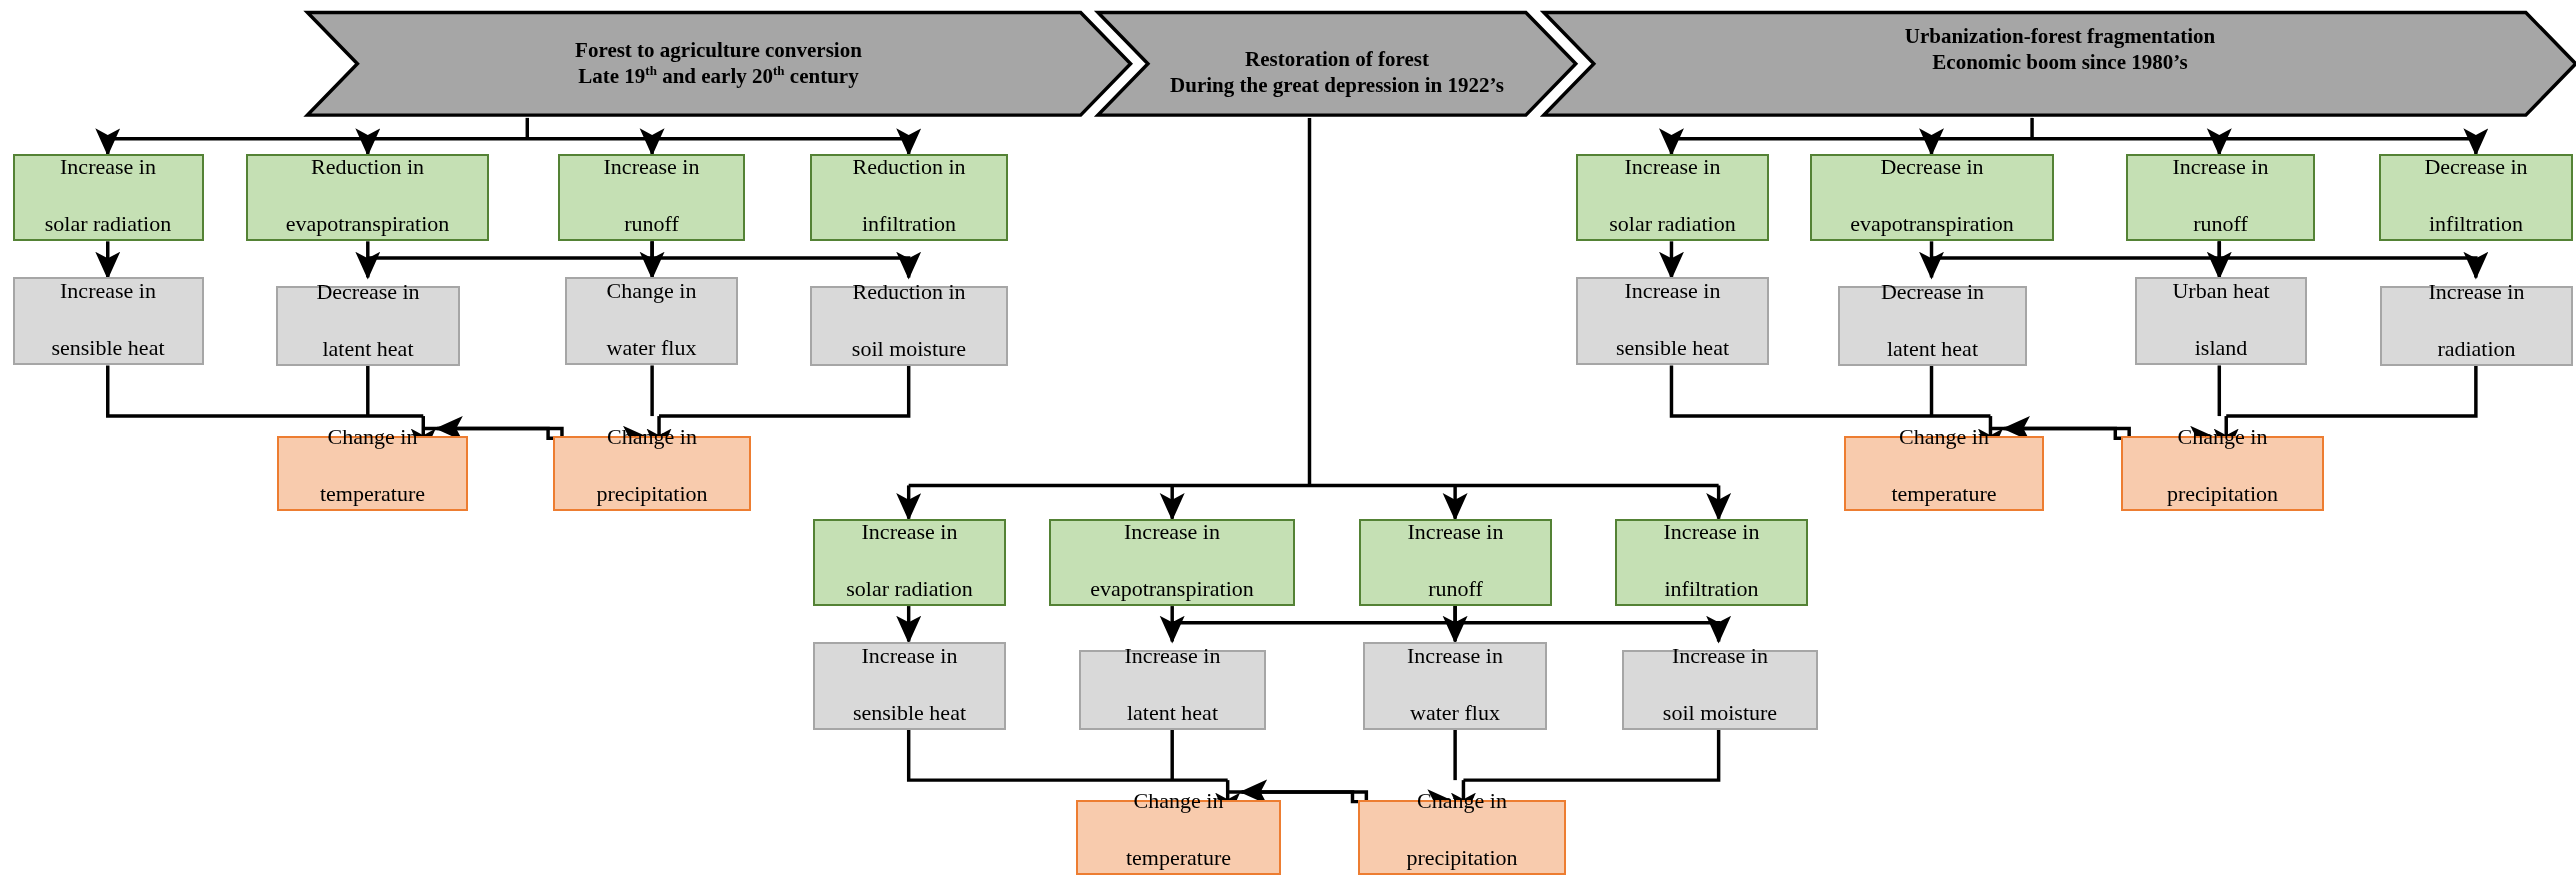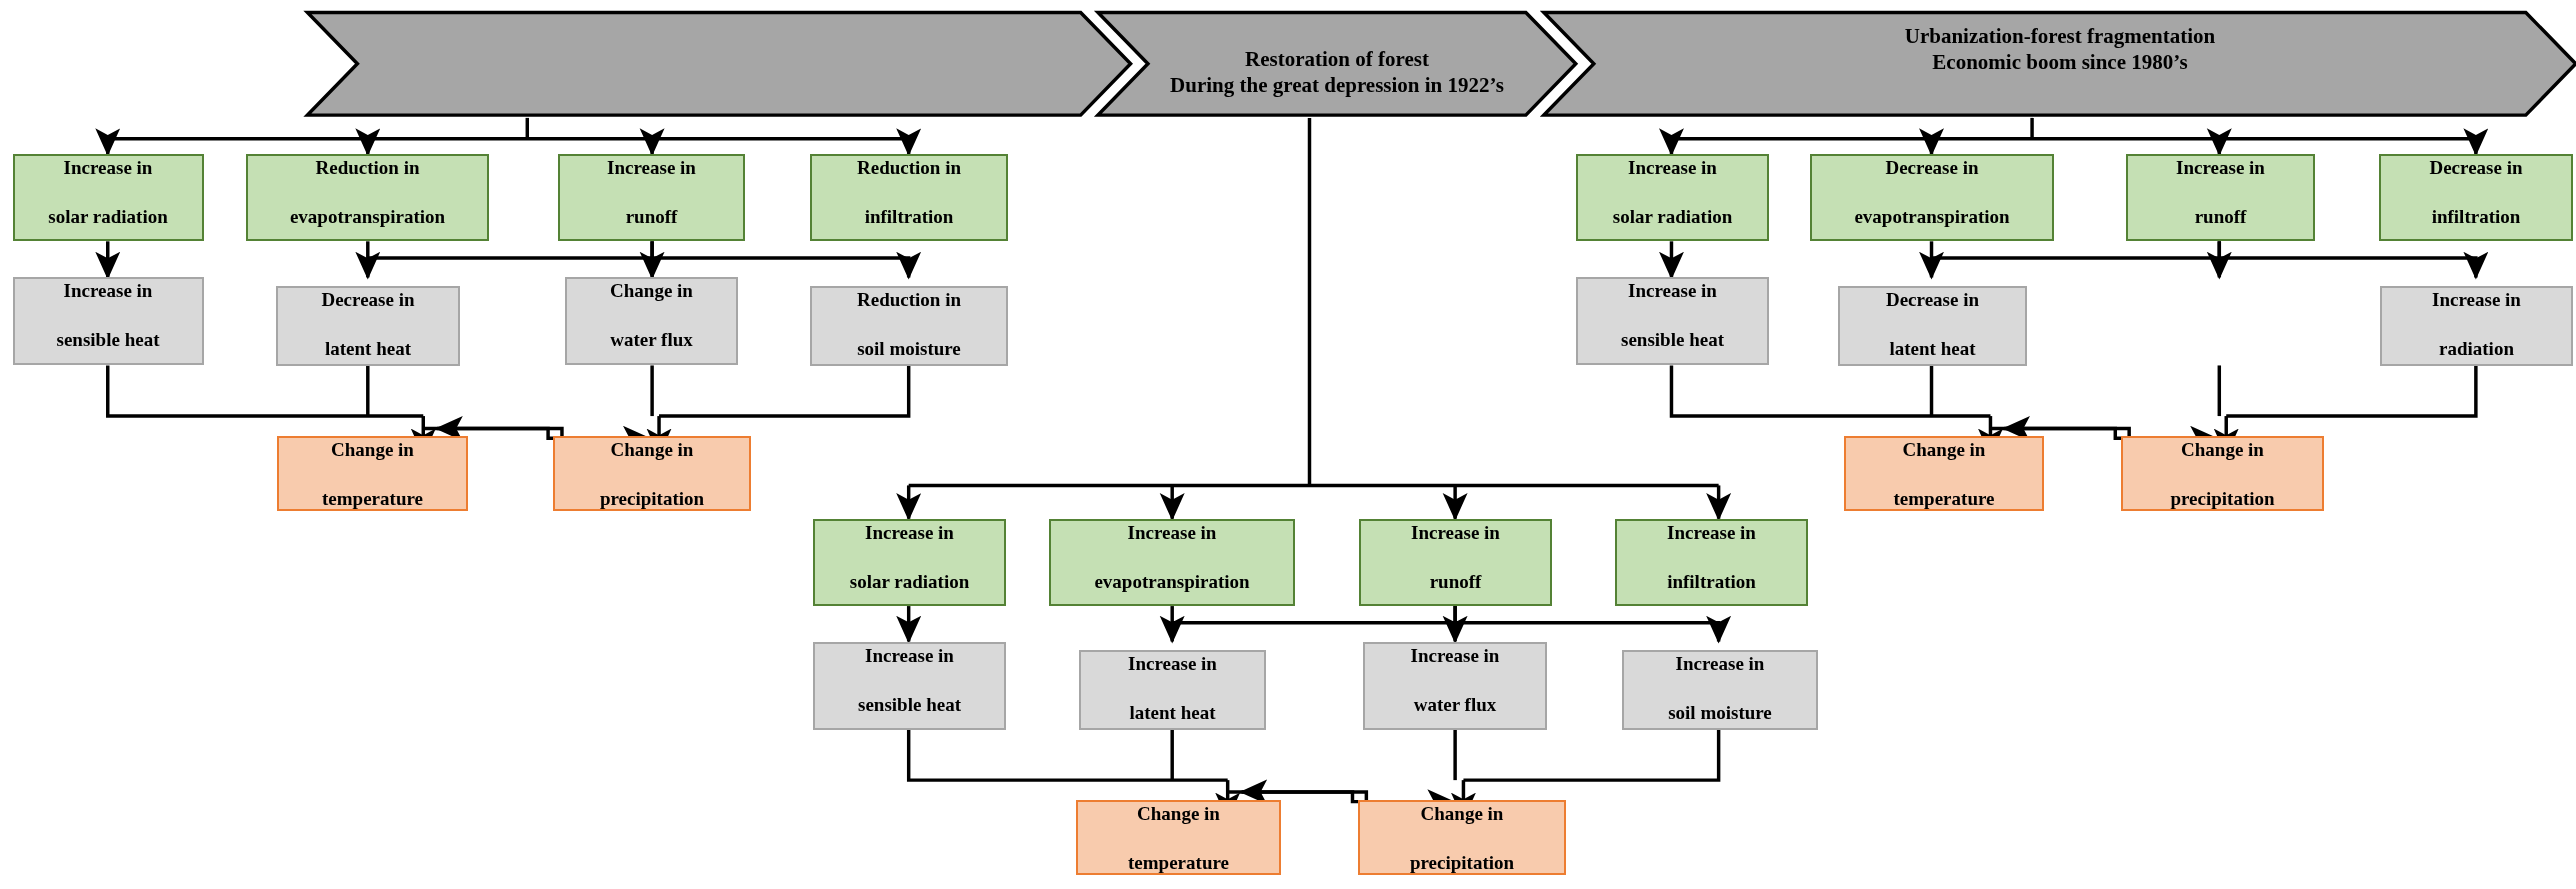--- a/index.html
+++ b/index.html
@@ -4,22 +4,22 @@
 <style>
   html,body{margin:0;padding:0;background:#ffffff;}
   body{width:2576px;height:889px;position:relative;overflow:hidden;
        font-family:"Liberation Serif","DejaVu Serif",serif;}
   #stage{position:absolute;left:0;top:0;width:2576px;height:889px;}
   svg.links{position:absolute;left:0;top:0;width:2576px;height:889px;pointer-events:none;}
   .banner{position:absolute;color:#000;font-weight:bold;font-size:21px;line-height:1.22;
           text-align:center;display:flex;align-items:center;justify-content:center;}
   .banner .btxt{padding:0 21px;}
   .banner sup{font-size:0.62em;vertical-align:super;line-height:0;}
-  .node{position:absolute;box-sizing:border-box;display:flex;align-items:flex-start;
-        justify-content:center;text-align:center;font-weight:bold;font-size:19px;
+  .node{position:absolute;box-sizing:border-box;display:flex;align-items:flex-end;
+        justify-content:center;text-align:center;font-weight:normal;font-size:22px;
         line-height:1.3;color:#000;}
   .green{background:#c5e0b4;border:2.1px solid #548235;}
   .grey{background:#d9d9d9;border:2.1px solid #a6a6a6;}
   .orange{background:#f8cbad;border:2.1px solid #ed7d31;}
   .node span{display:block;padding:0 4.2px;}
 </style>
 </head>
 <body>
 
 <div id="stage">
@@ -110,20 +110,26 @@
       </g>
     </g>
   </svg>
 
   <svg class="links" style="z-index:1" viewBox="0 0 3714 1282" xmlns="http://www.w3.org/2000/svg">
     <polygon points="443,18 1558,18 1630,92 1558,166 443,166 515,92" fill="#a6a6a6" stroke="#000" stroke-width="5"></polygon>
     <polygon points="1583,18 2200,18 2272,92 2200,166 1583,166 1655,92" fill="#a6a6a6" stroke="#000" stroke-width="5"></polygon>
     <polygon points="2226,18 3642,18 3714,92 3642,166 2226,166 2298,92" fill="#a6a6a6" stroke="#000" stroke-width="5"></polygon>
   </svg>
 
+  <div class="banner" style="left:357px;top:12.5px;width:723px;height:103px;z-index:2">
+    <div class="btxt">
+      <div>Forest to agriculture conversion</div>
+      <div><span>Late 19</span><sup>th</sup><span> and early 20</span><sup>th</sup><span> century</span></div>
+    </div>
+  </div>
 
   <div class="banner" style="left:1148px;top:12.5px;width:378px;height:120px;z-index:2">
     <div class="btxt">
       <div>Restoration of forest</div>
       <div>During the great depression in 1922’s</div>
     </div>
   </div>
 
   <div class="banner" style="left:1594px;top:12.5px;width:932px;height:74px;z-index:2">
     <div class="btxt">
@@ -236,20 +242,24 @@
   </div>
 
   <div class="node grey" style="left:1576px;top:277px;width:193px;height:88px;z-index:3">
     <span><span>Increase in</span><br>
           <span>sensible heat</span></span>
   </div>
   <div class="node grey" style="left:1838px;top:286px;width:189px;height:80px;z-index:3">
     <span><span>Decrease in</span><br>
           <span>latent heat</span></span>
   </div>
+  <div class="node grey" style="left:2135px;top:277px;width:172px;height:88px;z-index:3">
+    <span><span>Urban heat</span><br>
+          <span>island</span></span>
+  </div>
   <div class="node grey" style="left:2380px;top:286px;width:193px;height:80px;z-index:3">
     <span><span>Increase in</span><br>
           <span>radiation</span></span>
   </div>
 
   <div class="node orange" style="left:1844px;top:436px;width:200px;height:75px;z-index:3">
     <span><span>Change in</span><br>
           <span>temperature</span></span>
   </div>
   <div class="node orange" style="left:2121px;top:436px;width:203px;height:75px;z-index:3">

